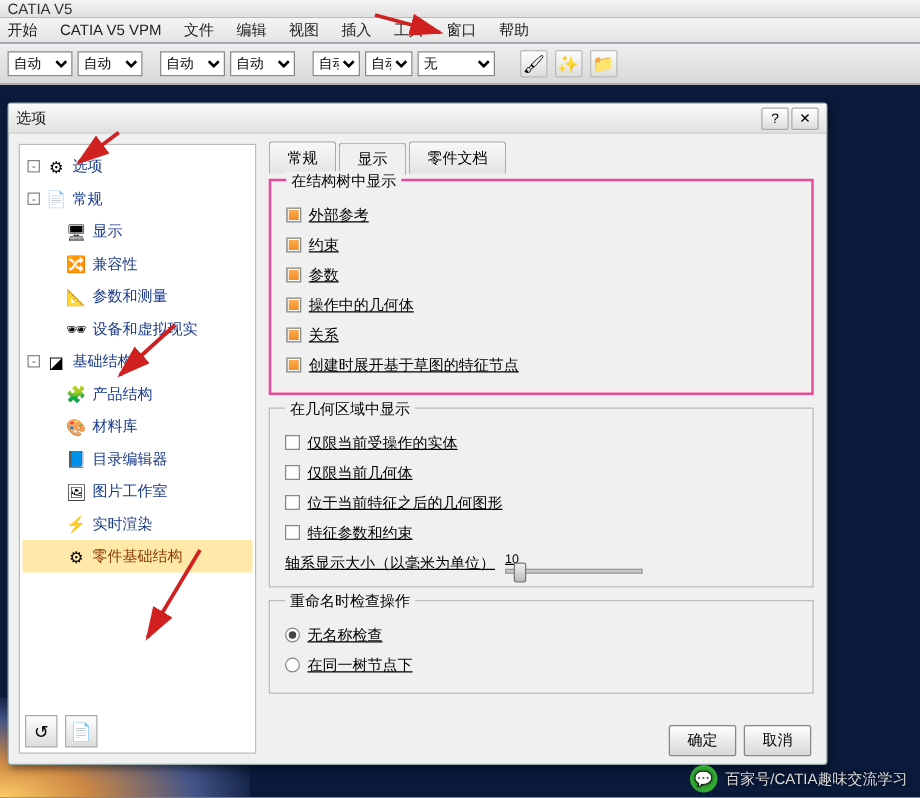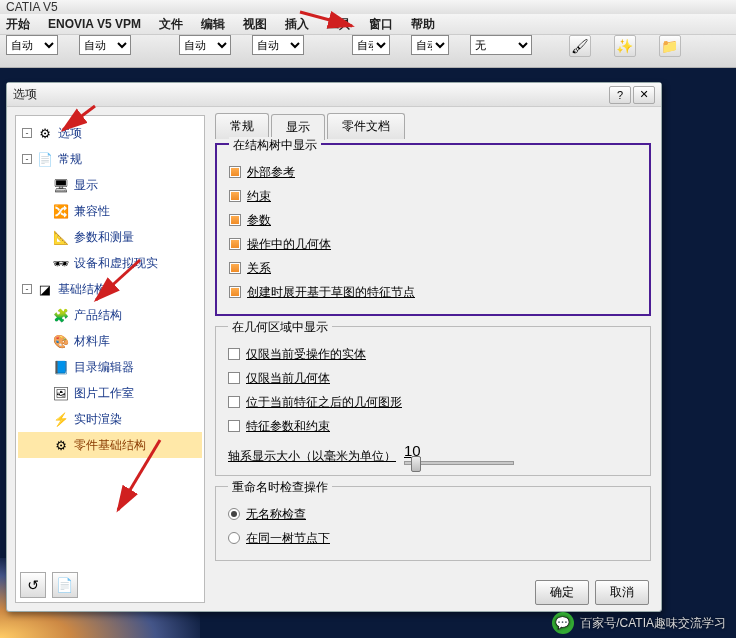--- a/index.html
+++ b/index.html
@@ -9,25 +9,25 @@
 .cosmic { position:absolute; bottom:0; left:0; width:200px; height:80px;
   background:radial-gradient(ellipse at bottom left,#ffcc66 0%,#cc8844 25%,#445588 55%,transparent 75%); }
 
 
 .titlebar { position:absolute; left:0; top:0; width:100%; height:14px;
   background:linear-gradient(#f5f5f5,#e0e0e0); padding:0 6px; color:#333; font-size:11px; line-height:14px; }
 
 
 .menubar { position:absolute; left:0; top:14px; width:100%; height:20px;
   background:linear-gradient(#f5f5f5,#e4e4e4); display:flex; align-items:center; padding:0 6px; }
-.menubar span { margin-right:18px; color:#222; cursor:default; font-size:12px;font-weight:bold; }
+.menubar span { margin-right:18px; color:#222; cursor:default; font-size:12px; }
 
 
 .toolbar { position:absolute; left:0; top:34px; width:100%; height:34px;
-  background:linear-gradient(#eee,#d8d8d8); display:flex; align-items:flex-start; padding:0 6px; gap:21px;
+  background:linear-gradient(#eee,#d8d8d8); display:flex; align-items:center; padding:0 6px; gap:4px;
   border-top:1px solid #ccc; border-bottom:1px solid #b0b0b0;}
 .toolbar select { height:20px; font-size:11px; border:1px solid #888; background:#fff; }
 .toolbar .sep { width:6px; }
 .tbicon { width:22px; height:22px; display:flex; align-items:center; justify-content:center;
   background:linear-gradient(#fefefe,#ddd); border:1px solid #bbb; border-radius:2px; font-size:14px; }
 
 
 .dialog { position:absolute; left:6px; top:82px; width:656px; height:530px;
   background:#f0f0f0; border:1px solid #9aa; border-radius:3px; box-shadow:2px 3px 6px rgba(0,0,0,.4); }
 .dlg-head { height:24px; background:linear-gradient(#fafafa,#e0e0e0); display:flex; align-items:center;
@@ -53,54 +53,54 @@
   display:flex; align-items:center; justify-content:center; font-size:14px; }
 
 
 .content { flex:1; padding:6px 10px 6px 2px; overflow:hidden; }
 .tabs { display:flex; margin-bottom:4px; }
 .tab { padding:4px 14px; background:linear-gradient(#f8f8f8,#e4e4e4); border:1px solid #aaa; border-bottom:none;
   border-radius:3px 3px 0 0; margin-right:2px; font-size:12px; }
 .tab.active { background:#f0f0f0; position:relative; top:1px; }
 
 .fieldset { border:1px solid #bbb; padding:8px 12px 10px; margin-bottom:10px; background:#f0f0f0; }
-.fieldset.redbox { border:2px solid #4c1d95; }
+.fieldset.redbox { border:2px solid #ec4899; }
 .fieldset .legend { background:#f0f0f0; padding:0 4px; position:relative; top:-16px; display:inline-block; }
 .fieldset .inner { margin-top:-10px;text-decoration:underline; }
 .row { display:flex; align-items:center; height:24px; gap:6px; }
 .cb { width:12px; height:12px; border:1px solid #888; background:#fff; display:inline-block; }
 .cb.orange { background:linear-gradient(#ffb055,#ee8822); box-shadow:inset 0 0 0 1px #fff; }
 .radio { width:12px; height:12px; border:1px solid #888; border-radius:50%; background:#fff; display:inline-block; position:relative; }
 .radio.checked::after { content:""; position:absolute; left:2px; top:2px; width:6px; height:6px; border-radius:50%; background:#444; }
 
-.slider-row { display:flex; align-items:flex-end; gap:8px; margin-top:4px; }
+.slider-row { display:flex; align-items:flex-start; gap:8px; margin-top:4px; }
 .slider { width:110px; height:4px; background:#c8c8c8; position:relative; border:1px solid #999; }
 .slider .thumb { position:absolute; top:-6px; left:6px; width:10px; height:16px; background:linear-gradient(#eee,#bbb); border:1px solid #777; border-radius:2px; }
-.slider-val { font-size:15px; margin-bottom:2px; }
+.slider-val { font-size:10px; margin-bottom:2px; }
 
 .dlg-foot { position:absolute; right:12px; bottom:6px; display:flex; gap:6px;margin-top:48px; }
 .btn { padding:3px 14px; background:linear-gradient(#fefefe,#d8d8d8); border:1px solid #888; border-radius:2px; font-size:12px; }
 
 
 .watermark { position:absolute; bottom:4px; right:10px; display:flex; align-items:center; gap:6px;
   color:#d9d9d9; font-size:15px; font-weight:500; text-shadow:0 0 3px rgba(0,0,0,.8); }
 .wmicon { width:22px; height:22px; border-radius:50%; background:#3a3; display:flex; align-items:center; justify-content:center; color:#fff; font-size:12px; }
 </style>
 </head>
 <body>
 
 <div class="cosmic"></div>
 
 <div class="titlebar">
   <span>CATIA V5</span>
 </div>
 
 <div class="menubar" id="menubar">
     <span>开始</span>
-    <span>ENOVIA V5 VPM</span>
+    <span>CATIA V5 VPM</span>
     <span>文件</span>
     <span>编辑</span>
     <span>视图</span>
     <span>插入</span>
     <span>工具</span>
     <span>窗口</span>
     <span>帮助</span>
   </div>
 
 <div class="toolbar" id="toolbar">

